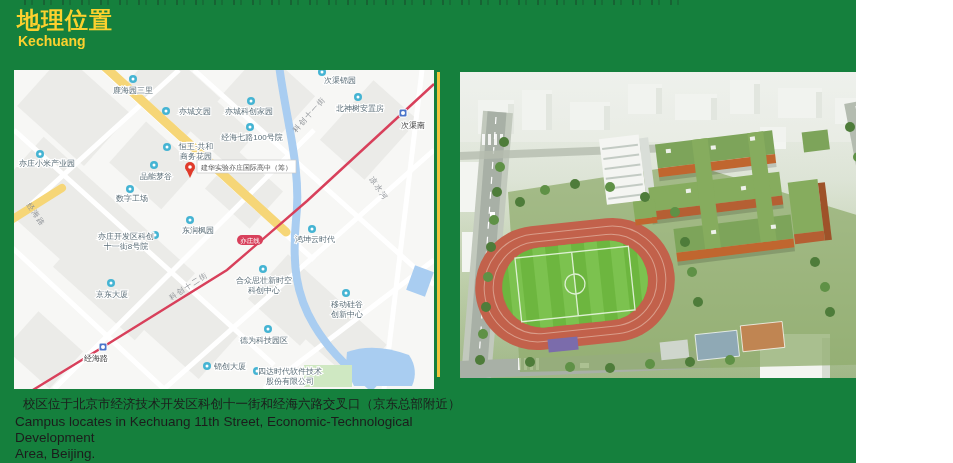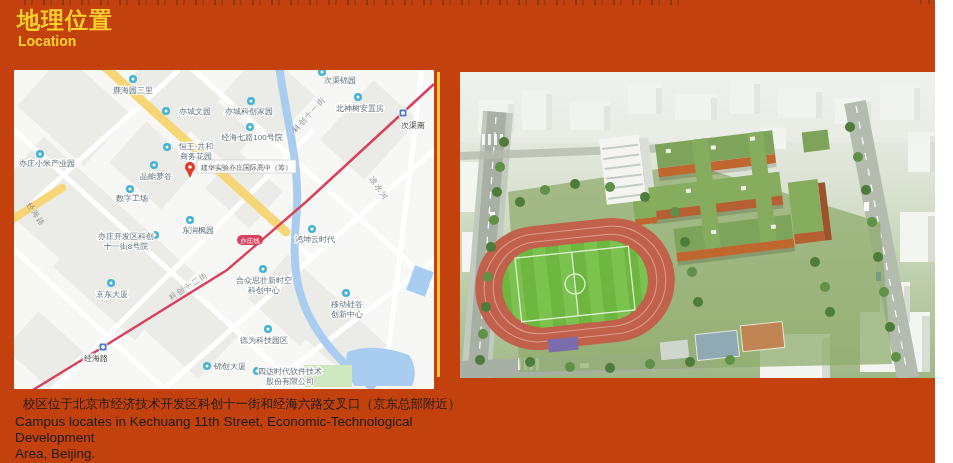--- a/index.html
+++ b/index.html
@@ -1,17 +1,17 @@
 <!DOCTYPE html>
 <html><head>
 <meta charset="utf-8">
 <style>
   html,body{margin:0;padding:0;background:#ffffff;}
-  .page{position:relative;width:935px;height:463px;background:#c2410c;overflow:hidden;
-        font-family:"Liberation Sans","DejaVu Sans",sans-serif;}
+  .page{position:relative;width:815px;height:463px;background:#15803d;overflow:hidden;
+        font-family:"Liberation Sans","DejaVu Sans",sans-serif;padding-left:41px;}
   
   .crop-strip{position:absolute;top:0;left:24px;width:660px;height:5px;opacity:.38;
     background:repeating-linear-gradient(90deg,rgba(30,30,30,.8) 0 2px,transparent 2px 7px,
       rgba(30,30,30,.5) 7px 9px,transparent 9px 19px);}
   .crop-strip2{position:absolute;top:0;left:920px;width:70px;height:4px;opacity:.3;
     background:repeating-linear-gradient(90deg,rgba(30,30,30,.8) 0 2px,transparent 2px 8px);}
   .title-zh{position:absolute;left:17px;top:5px;font-size:23px;font-weight:bold;
     color:#fcd12e;letter-spacing:1px;}
   .title-en{position:absolute;left:18px;top:33px;font-size:14px;font-weight:bold;color:#fcd12e;}
   .map-panel{position:absolute;left:14px;top:70px;width:420px;height:319px;background:#f7f7f5;}
@@ -28,21 +28,21 @@
   .pin-label{font-size:7px;fill:#555;text-anchor:middle;}
 </style>
 </head>
 <body>
 
 <div class="page">
   <div class="crop-strip"></div>
   <div class="crop-strip2"></div>
 
   <div class="title-zh">地理位置</div>
-  <div class="title-en">Location</div>
+  <div class="title-en">Kechuang</div>
 
   <div class="map-panel">
     <svg width="420" height="319" viewBox="0 0 420 319">
       <rect width="420" height="319" fill="#f7f7f5"></rect>
 
       <g fill="#ebebe8">
         <rect x="15" y="5" width="90" height="70" transform="rotate(42 60 40)"></rect>
         <rect x="120" y="-5" width="80" height="50" transform="rotate(42 160 20)"></rect>
         <rect x="220" y="-5" width="70" height="60" transform="rotate(42 255 25)"></rect>
         <rect x="-10" y="90" width="100" height="80" transform="rotate(42 40 130)"></rect>

